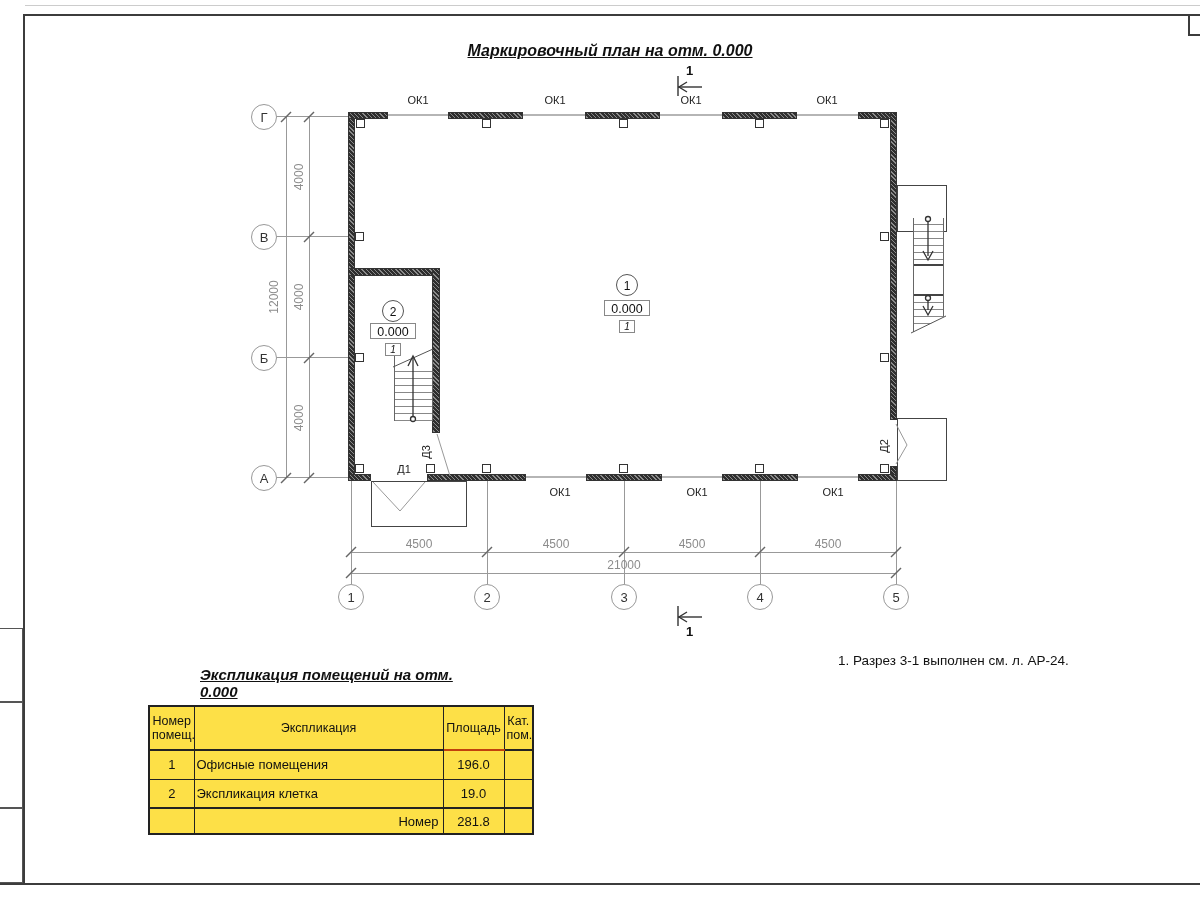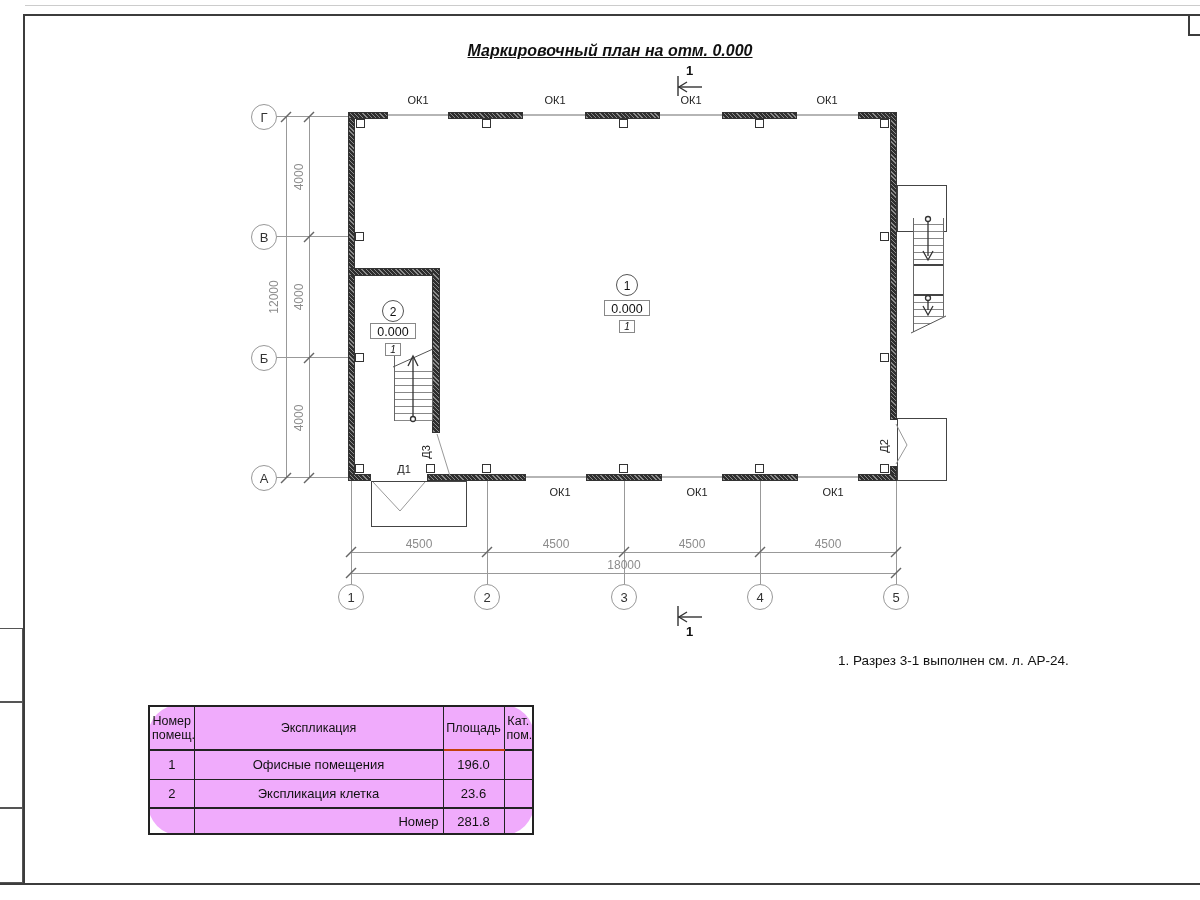--- a/index.html
+++ b/index.html
@@ -49,26 +49,26 @@
   }
   .thinbox{position:absolute;border:1.5px solid #444;background:#fff;box-sizing:border-box;}
   .frame-sidebox{position:absolute;border:1px solid #555;border-left:none;background:#fff;box-sizing:border-box;}
   .maintitle{
     position:absolute;font-size:16px;font-weight:bold;font-style:italic;
     text-decoration:underline;text-align:center;color:#111;
   }
   .sectnum{position:absolute;font-size:13px;font-weight:bold;color:#111;}
   .notetext{position:absolute;font-size:13.5px;color:#111;}
   table.expl{
-    position:absolute;border-collapse:collapse;table-layout:fixed;background:#f0abfc;
-    font-size:13px;color:#111;border-radius:31px;
+    position:absolute;border-collapse:collapse;table-layout:fixed;background:#fde047;
+    font-size:13px;color:#111;
   }
   table.expl td{border:1px solid #222;text-align:center;padding:0 2px;overflow:hidden;}
   table.expl .hdr td{font-size:12.5px;line-height:1.15;}
-  table.expl td.namecell{text-align:center;padding-left:2px;}
+  table.expl td.namecell{text-align:left;padding-left:2px;}
   table.expl td.totalcell{text-align:right;padding-right:4px;}
   svg.overlay{position:absolute;left:0;top:0;pointer-events:none;}
 </style>
 </head>
 <body>
 
 <div id="canvas">
 
   <div class="abs" style="left:25px;top:5px;width:1175px;height:1px;background:#ccc;"></div>
   <div class="abs dark" style="left:23px;top:14px;width:1177px;height:2px;"></div>
@@ -103,21 +103,21 @@
   <div class="line" style="left:487px;top:481px;width:1px;height:103px;"></div>
   <div class="line" style="left:624px;top:481px;width:1px;height:103px;"></div>
   <div class="line" style="left:760px;top:481px;width:1px;height:103px;"></div>
   <div class="line" style="left:896px;top:481px;width:1px;height:103px;"></div>
   <div class="line" style="left:351px;top:552px;width:546px;height:1px;"></div>
   <div class="line" style="left:351px;top:573px;width:546px;height:1px;"></div>
   <div class="dimtext" style="left:389px;top:537px;">4500</div>
   <div class="dimtext" style="left:526px;top:537px;">4500</div>
   <div class="dimtext" style="left:662px;top:537px;">4500</div>
   <div class="dimtext" style="left:798px;top:537px;">4500</div>
-  <div class="dimtext" style="left:594px;top:558px;">18000</div>
+  <div class="dimtext" style="left:594px;top:558px;">21000</div>
   <div class="bubble" style="left:338px;top:584px;">1</div>
   <div class="bubble" style="left:474px;top:584px;">2</div>
   <div class="bubble" style="left:611px;top:584px;">3</div>
   <div class="bubble" style="left:747px;top:584px;">4</div>
   <div class="bubble" style="left:883px;top:584px;">5</div>
 
   <div class="winline" style="left:355px;top:114px;width:535px;"></div>
   <div class="winline" style="left:526px;top:476px;width:332px;"></div>
 
   <div class="wall" style="left:348px;top:112px;width:7px;height:369px;"></div>
@@ -252,20 +252,21 @@
       <polyline points="923,306 928,315 933,306"></polyline>
     </g>
     <g>
       <polygon points="911,334 947,334 947,315" fill="#fff"></polygon>
       <line x1="911" y1="333" x2="946" y2="316" stroke="#555" stroke-width="1"></line>
     </g>
   </svg>
 
   <div class="notetext" style="left:838px;top:653px;">1. Разрез 3-1 выполнен см. л. АР-24.</div>
 
+  <div class="maintitle" style="left:200px;top:666px;width:280px;font-size:15px;text-align:left;">Экспликация помещений на отм. 0.000</div>
   <table class="expl" style="left:148px;top:705px;width:384px;border:2px solid #222;">
     <colgroup>
         <col style="width:45px">
         <col style="width:249px">
         <col style="width:61px">
         <col style="width:29px">
       </colgroup>
     <tbody>
         <tr class="hdr" style="height:44px;">
       <td style="border-bottom:2px solid #222;">Номер помещ.</td>
@@ -275,21 +276,21 @@
     </tr>
     <tr style="height:29px;">
       <td>1</td>
       <td class="namecell">Офисные помещения</td>
       <td>196.0</td>
       <td></td>
     </tr>
     <tr style="height:29px;">
       <td>2</td>
       <td class="namecell">Экспликация клетка</td>
-      <td>23.6</td>
+      <td>19.0</td>
       <td></td>
     </tr>
     <tr style="height:26px;">
       <td style="border-top:2px solid #222;"></td>
       <td class="totalcell" style="border-top:2px solid #222;">Номер</td>
       <td style="border-top:2px solid #222;">281.8</td>
       <td style="border-top:2px solid #222;"></td>
     </tr>
   </tbody>
     </table>

